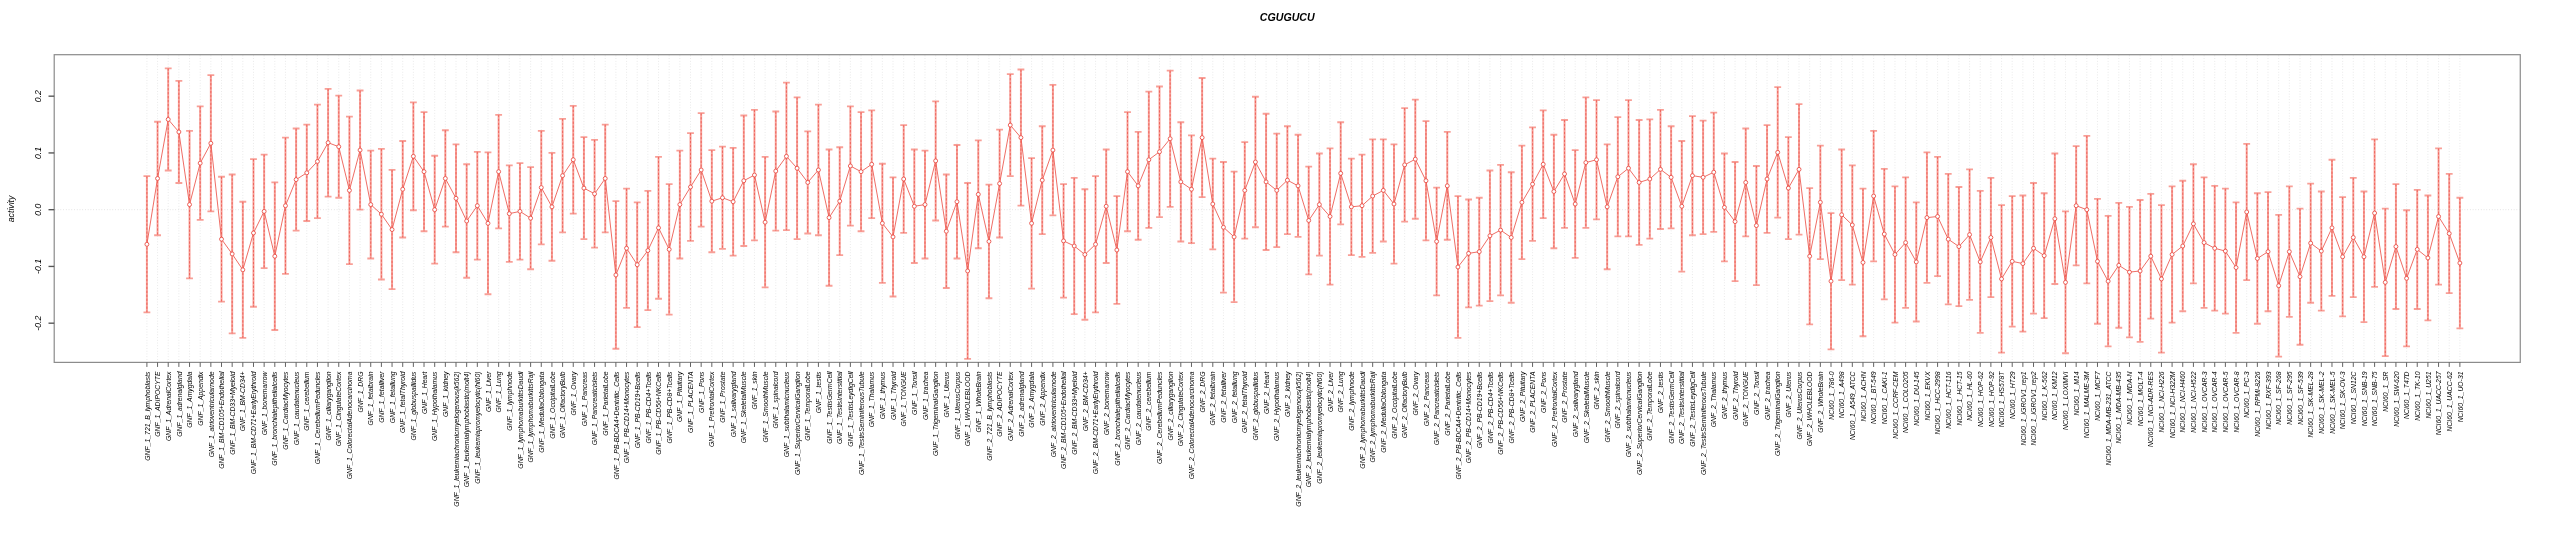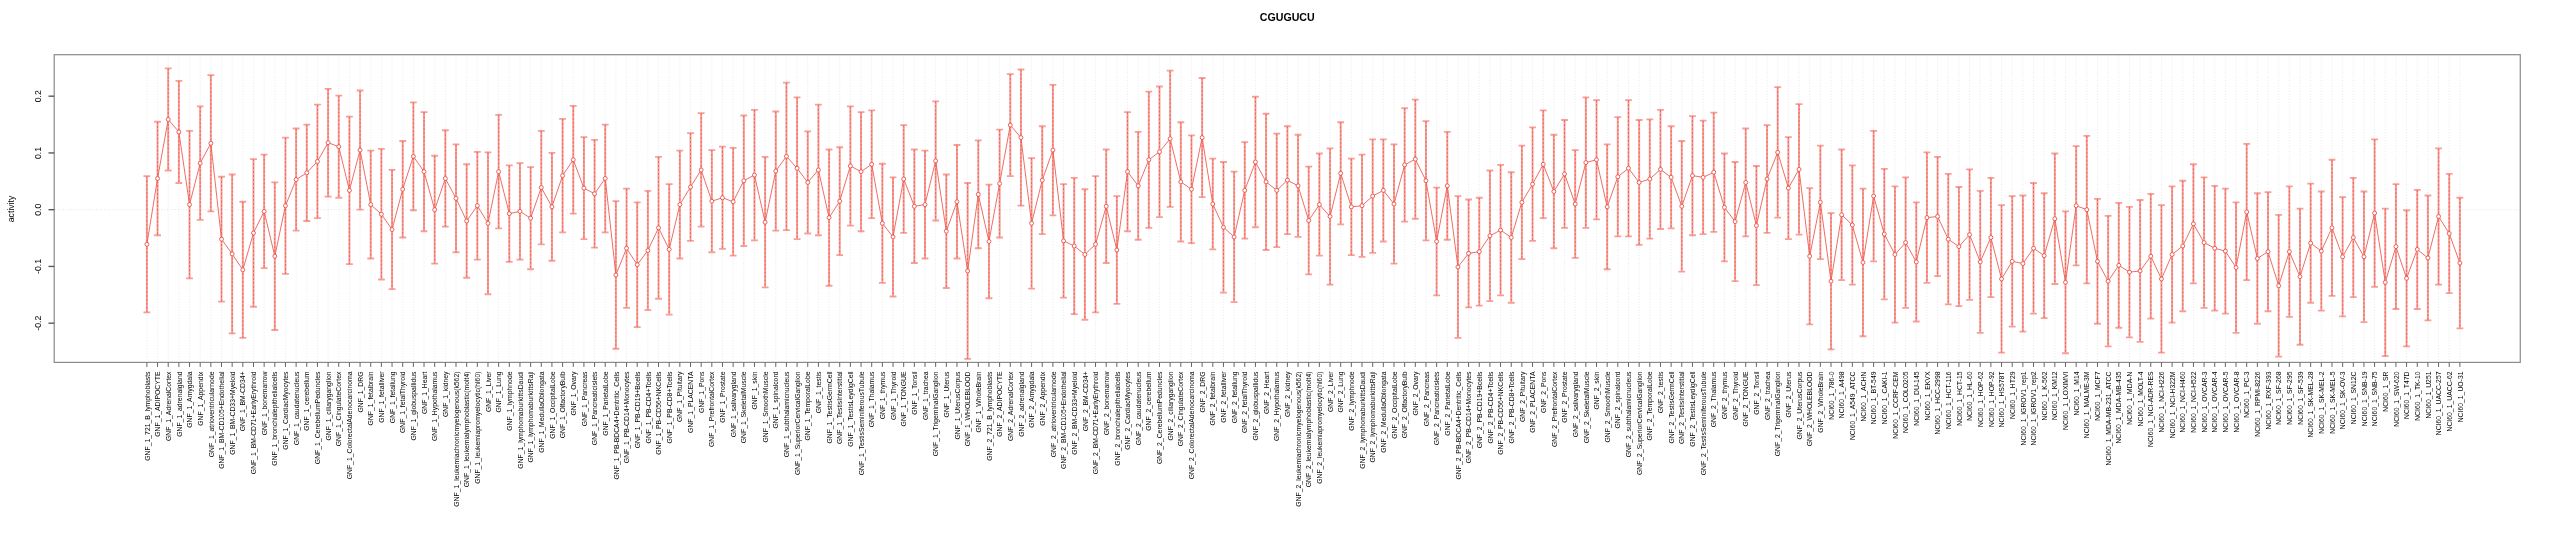--- a/index.html
+++ b/index.html
@@ -1,16 +1,16 @@
 <!DOCTYPE html>
 <html style="font-size:12px"><head>
 <meta charset="utf-8">
 <style>
   html,body{margin:0;padding:0;width:2576px;height:547px;background:#ffffff;overflow:hidden;}
-  .page{position:relative;width:2576px;height:547px;font-family:"Liberation Sans",sans-serif;}
+  .page{position:relative;width:2576px;height:547px;font-family:"Liberation Sans",sans-serif;font-style:italic;}
   svg{display:block;}
   text{font-family:"Liberation Sans",sans-serif;fill:#000;}
   .title-text{font-size:14px;font-weight:bold;}
   .ylab-text{font-size:11.5px;}
 </style>
 </head>
 <body>
 
 <div class="page">
   <svg width="2576" height="547" viewBox="0 0 3390 720">

